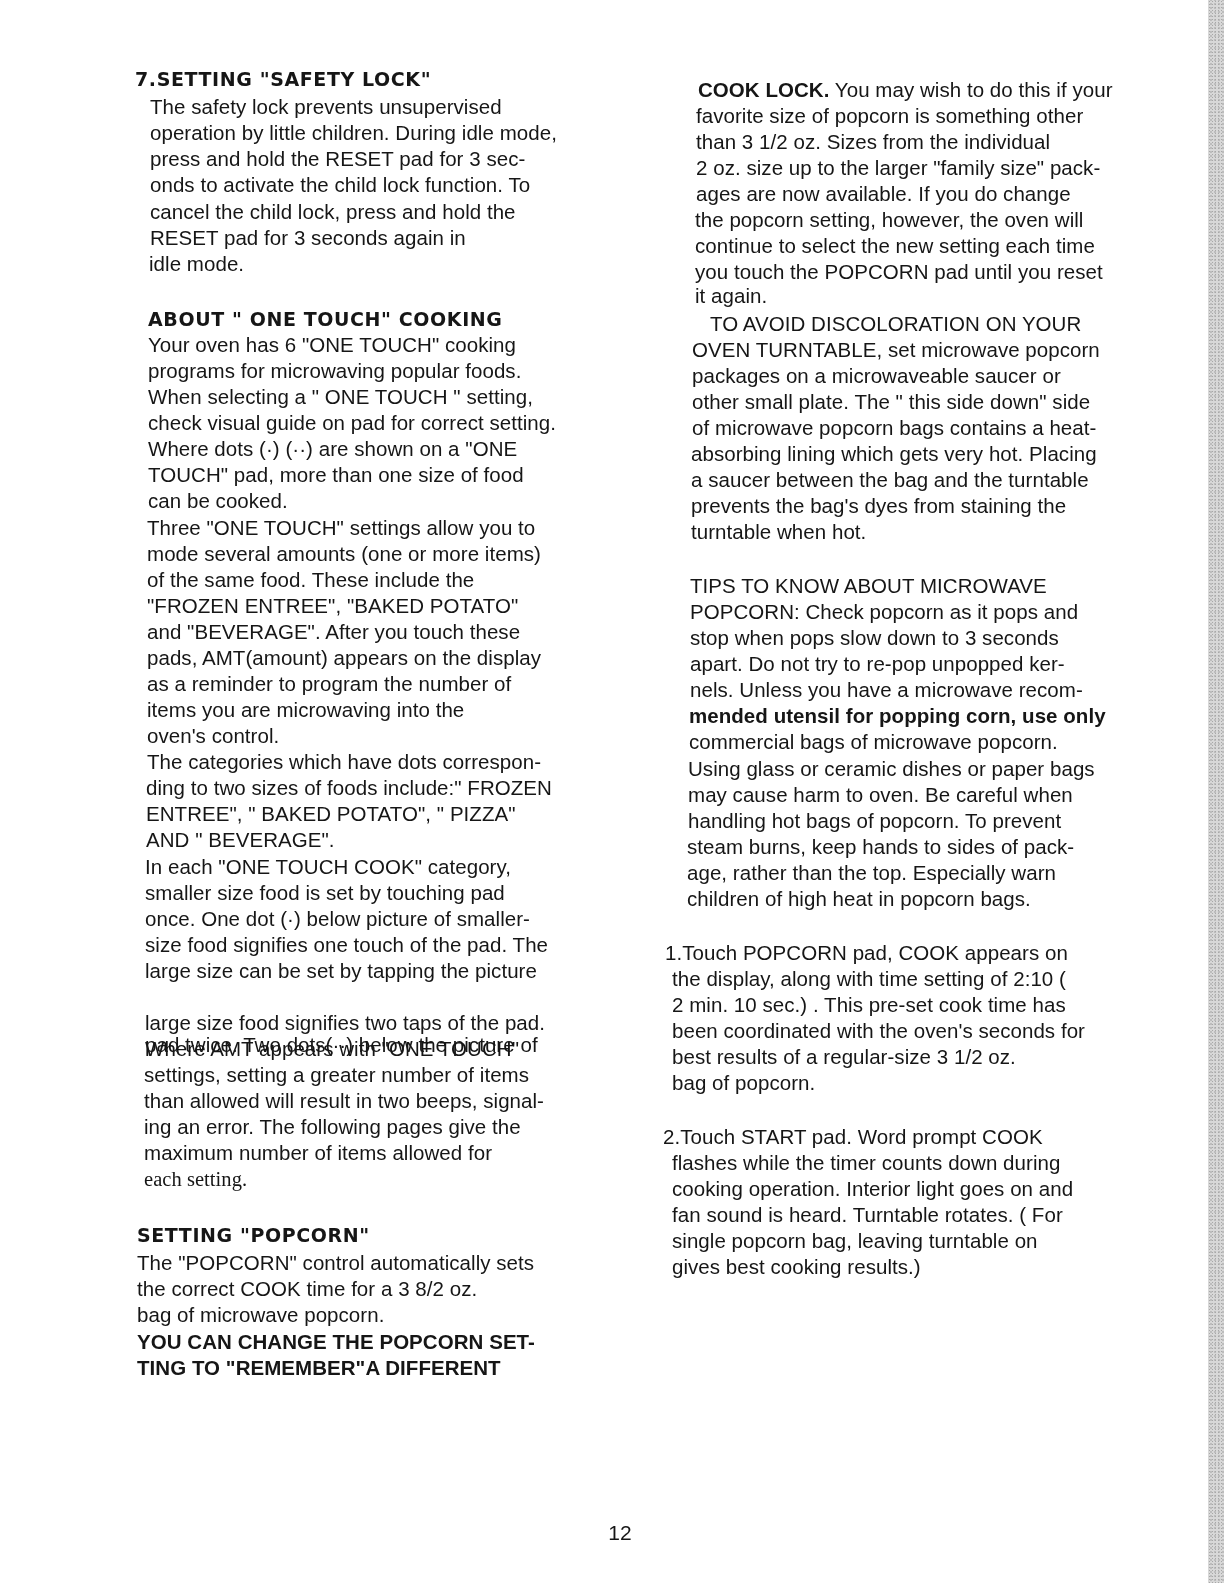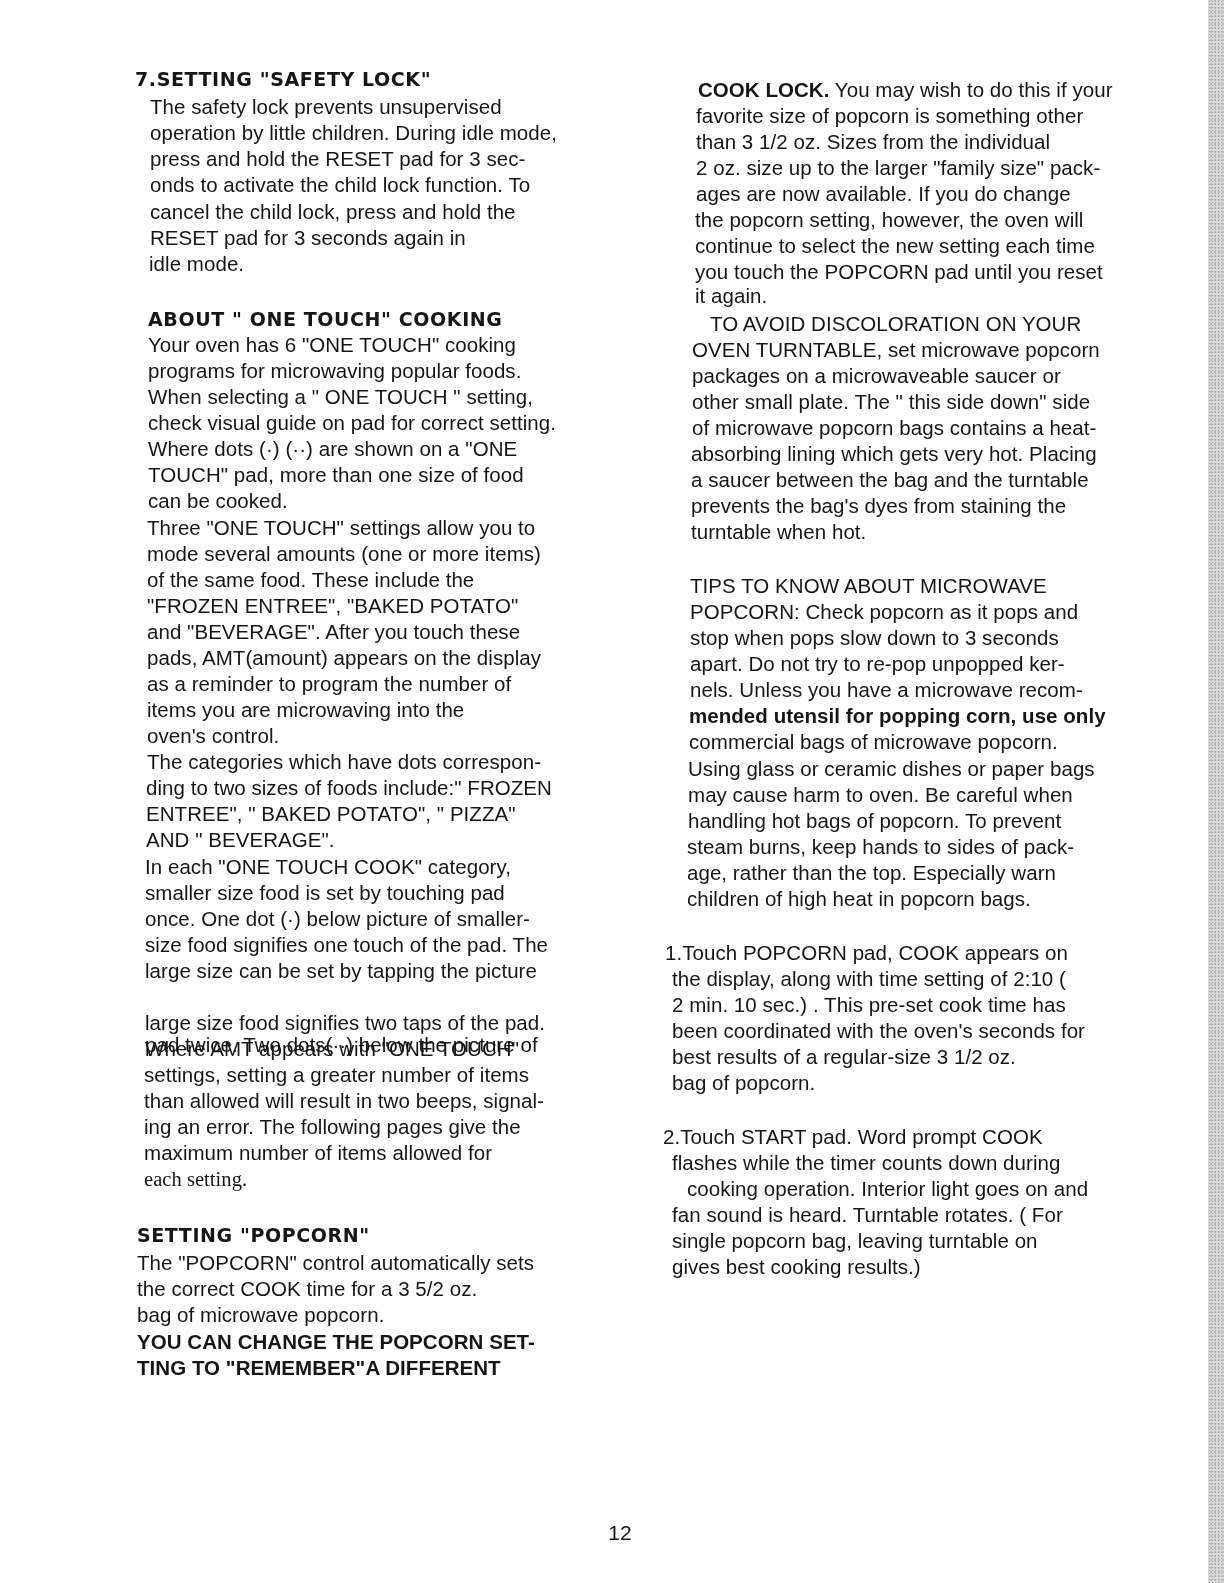--- a/index.html
+++ b/index.html
@@ -85,21 +85,21 @@
     <div class="line" style="top:1062px;left:9px;">settings, setting a greater number of items</div>
     <div class="line" style="top:1088px;left:9px;">than allowed will result in two beeps, signal-</div>
     <div class="line" style="top:1114px;left:9px;">ing an error. The following pages give the</div>
     <div class="line" style="top:1140px;left:9px;">maximum number of items allowed for</div>
     <div class="line" style="top:1166px;left:9px;font-family:Liberation Serif, serif;">each setting.</div>
   </div>
 
   <div class="heading" style="top:1222px;left:2px;">SETTING "POPCORN"</div>
   <div>
     <div class="line" style="top:1250px;left:2px;">The "POPCORN" control automatically sets</div>
-    <div class="line" style="top:1276px;left:2px;">the correct COOK time for a 3 5/2 oz.</div>
+    <div class="line" style="top:1276px;left:2px;">the correct COOK time for a 3 8/2 oz.</div>
     <div class="line" style="top:1302px;left:2px;">bag of microwave popcorn.</div>
     <div class="line bold" style="top:1329px;left:2px;">YOU CAN CHANGE THE POPCORN SET-</div>
     <div class="line bold" style="top:1355px;left:2px;">TING TO "REMEMBER"A DIFFERENT</div>
   </div>
 </div>
 
 <div class="col col-right">
   <div>
     <div class="line" style="top:77px;left:8px;"><span class="bold">COOK LOCK.</span><span> You may wish to do this if your</span></div>
     <div class="line" style="top:103px;left:6px;">favorite size of popcorn is something other</div>
@@ -142,20 +142,20 @@
     <div class="line" style="top:966px;left:-18px;"> the display, along with time setting of 2:10 (</div>
     <div class="line" style="top:992px;left:-18px;"> 2 min. 10 sec.) . This pre-set cook time has</div>
     <div class="line" style="top:1018px;left:-18px;"> been coordinated with the oven's seconds for</div>
     <div class="line" style="top:1044px;left:-18px;"> best results of a regular-size 3 1/2 oz.</div>
     <div class="line" style="top:1070px;left:-18px;"> bag of popcorn.</div>
   </div>
 
   <div>
     <div class="line" style="top:1124px;left:-27px;">2.Touch START pad. Word prompt COOK</div>
     <div class="line" style="top:1150px;left:-18px;">  flashes while the timer counts down during</div>
-    <div class="line" style="top:1176px;left:-18px;margin-left:15px;">  cooking operation. Interior light goes on and</div>
+    <div class="line" style="top:1176px;left:-18px;">  cooking operation. Interior light goes on and</div>
     <div class="line" style="top:1202px;left:-18px;">  fan sound is heard. Turntable rotates. ( For</div>
     <div class="line" style="top:1228px;left:-18px;">  single popcorn bag, leaving turntable on</div>
     <div class="line" style="top:1254px;left:-18px;">  gives best cooking results.)</div>
   </div>
 </div>
 
 <div class="page-number">12</div>
 
 </body></html>

